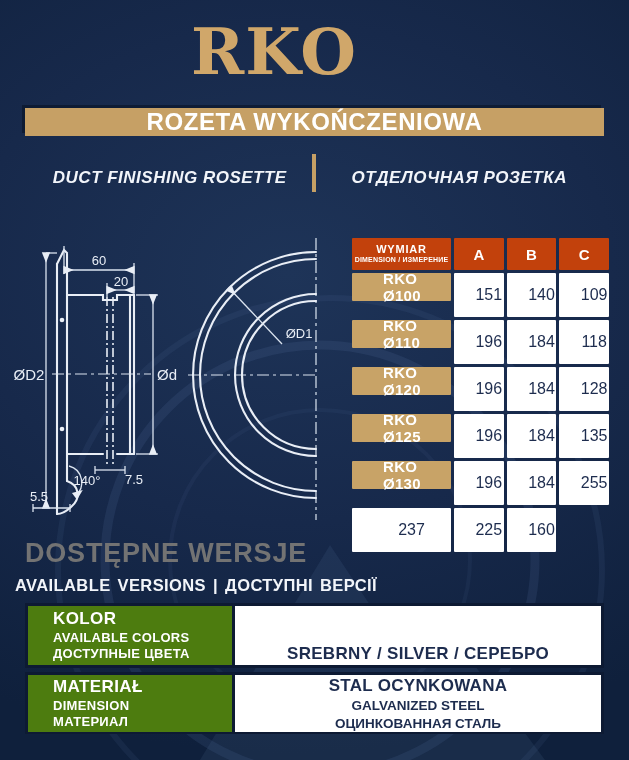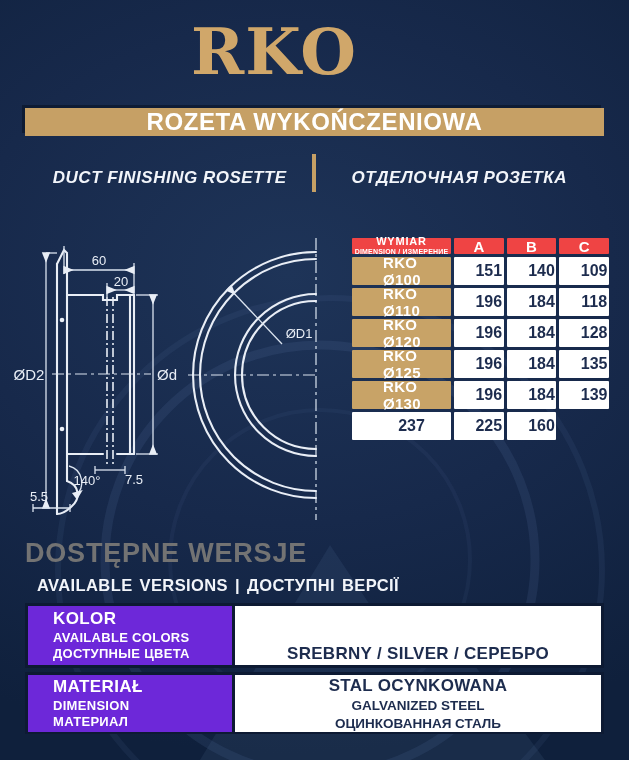--- a/index.html
+++ b/index.html
@@ -34,35 +34,35 @@
   .sub-divider{left:312px;top:154px;width:4px;height:38px;background:#c6a065;}
   
   .dim-table{
     left:352px;top:238px;width:257px;display:grid;
     grid-template-columns:99px 1fr 1fr 1fr;gap:3px;
   }
   .dim-table .cell{
     display:flex;align-items:center;justify-content:center;flex-direction:column;
     border-radius:1px;
   }
-  .dim-table .th{height:16px;background:#ef4444;color:#fff;font-weight:bold;}
+  .dim-table .th{height:32px;background:#c2410c;color:#fff;font-weight:bold;}
   .dim-table .th .t1{font-size:11px;letter-spacing:.8px;line-height:1.15;}
   .dim-table .th .t2{font-size:7px;letter-spacing:.2px;line-height:1.2;}
   .dim-table .th.col{font-size:15px;}
   .dim-table .model{height:28px;background:#c8a367;color:#fff;font-weight:bold;font-size:15px;letter-spacing:.3px;padding-left:31px;}
-  .dim-table .val{height:28px;background:#ffffff;color:#1d2c4e;font-weight:bold;font-size:16px;padding-left:20px;}
+  .dim-table .val{height:44px;background:#ffffff;color:#1d2c4e;font-weight:normal;font-size:16px;padding-left:20px;}
   
   .ver-heading{left:25px;top:538px;color:#737373;font-weight:bold;font-size:27px;letter-spacing:.8px;}
-  .ver-sub{left:37px;top:576px;color:#f2f5fa;font-weight:bold;font-size:16.5px;letter-spacing:.4px;word-spacing:2px;}
+  .ver-sub{left:15px;top:576px;color:#f2f5fa;font-weight:bold;font-size:16.5px;letter-spacing:.4px;word-spacing:2px;}
   .ver-row{
     left:25px;width:579px;background:#0d1a33;padding:3px;box-sizing:border-box;
     display:grid;grid-template-columns:204px 1fr;gap:3px;
   }
   .ver-row .label{
-    background:#6d28d9;color:#fff;display:flex;flex-direction:column;justify-content:center;
+    background:#4d7c0f;color:#fff;display:flex;flex-direction:column;justify-content:center;
     padding-left:25px;line-height:1.28;
   }
   .ver-row .label .l1{font-size:17px;font-weight:bold;letter-spacing:.4px;}
   .ver-row .label .l2{font-size:13px;font-weight:bold;letter-spacing:.3px;}
   .ver-row .value{
     background:#ffffff;color:#1d2c4e;display:flex;flex-direction:column;
     align-items:center;justify-content:flex-end;text-align:center;line-height:1.3;
   }
   .ver-row .value .v1{font-size:17px;font-weight:bold;letter-spacing:.3px;}
   .ver-row .value .v2{font-size:13.5px;font-weight:bold;}
@@ -198,21 +198,21 @@
   <div class="cell val">128</div>
 
   <div class="cell model">RKO Ø125</div>
   <div class="cell val">196</div>
   <div class="cell val">184</div>
   <div class="cell val">135</div>
 
   <div class="cell model">RKO Ø130</div>
   <div class="cell val">196</div>
   <div class="cell val">184</div>
-  <div class="cell val">139</div>
+  <div class="cell val">255</div>
 
   <div class="cell val">237</div>
   <div class="cell val">225</div>
   <div class="cell val">160</div>
 </div>
 
 <div class="abs ver-heading">DOSTĘPNE WERSJE</div>
 <div class="abs ver-sub">AVAILABLE VERSIONS  |  ДОСТУПНІ ВЕРСІЇ</div>
 
 <div class="abs ver-row" style="top:603px;height:65px;">

